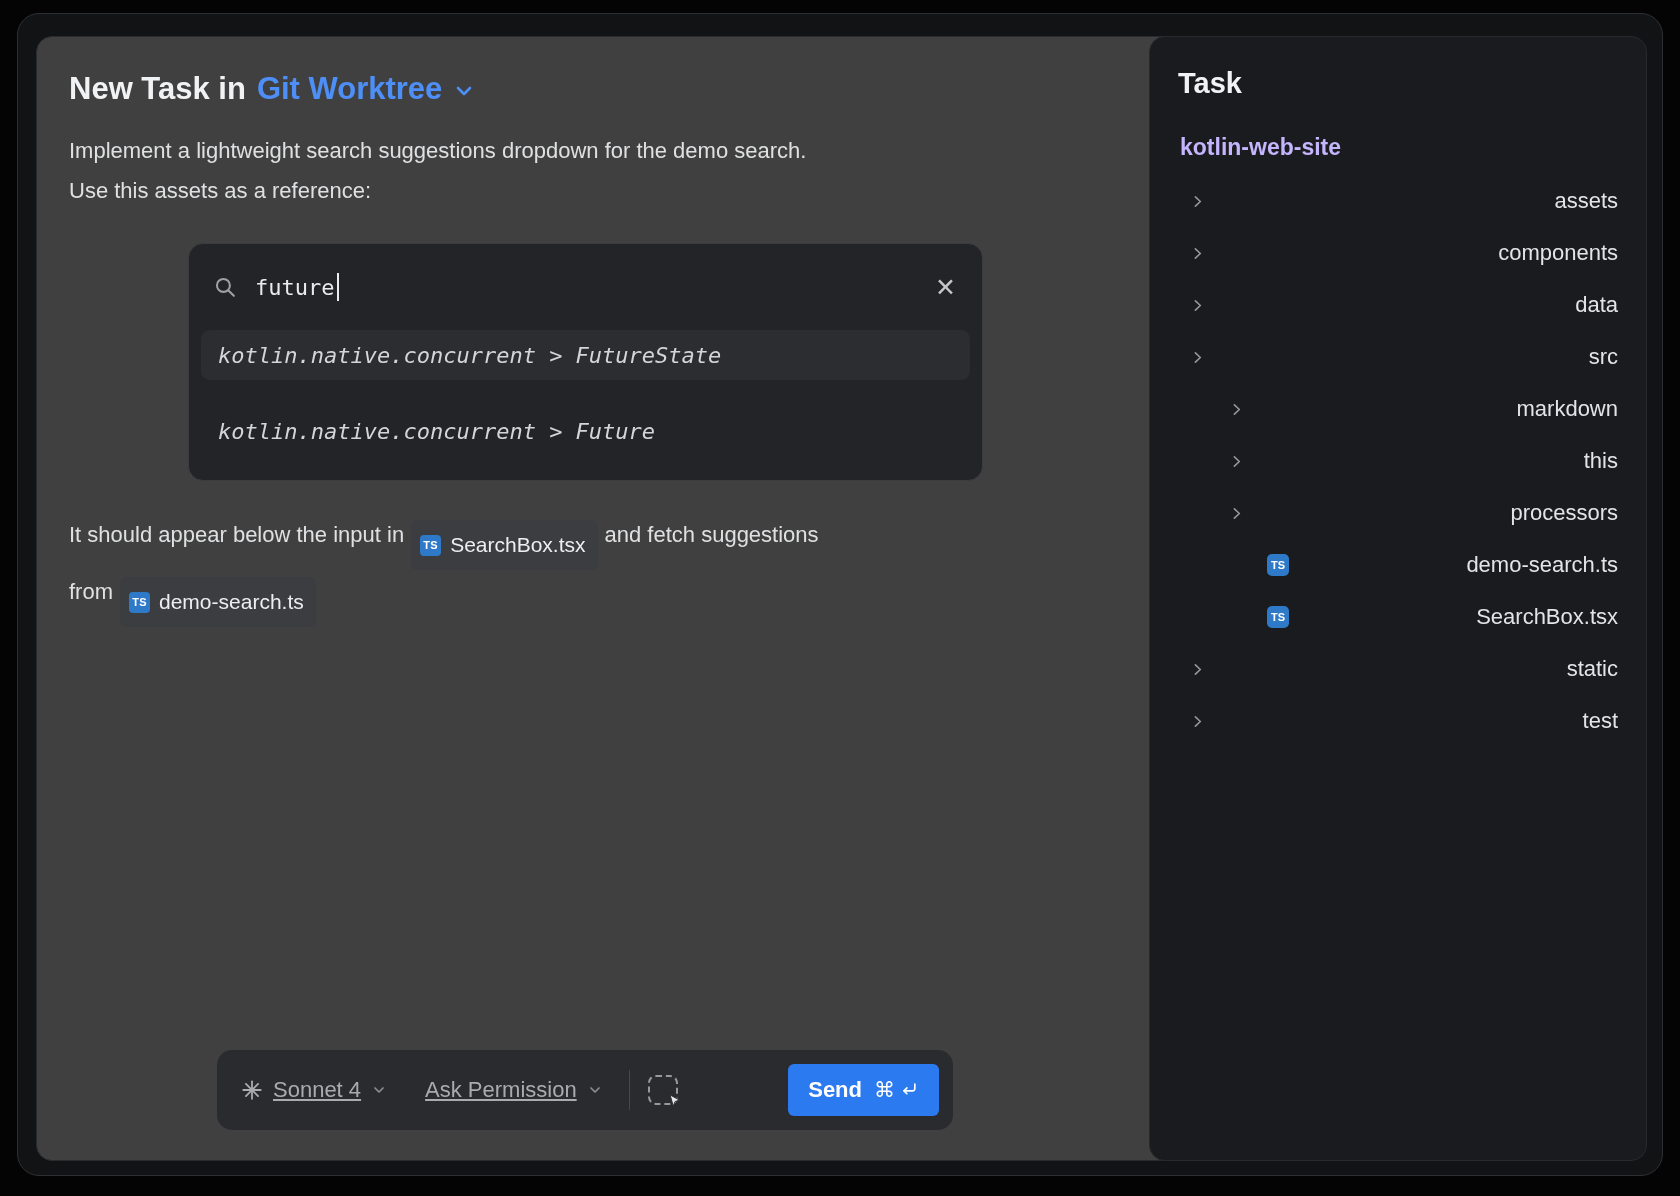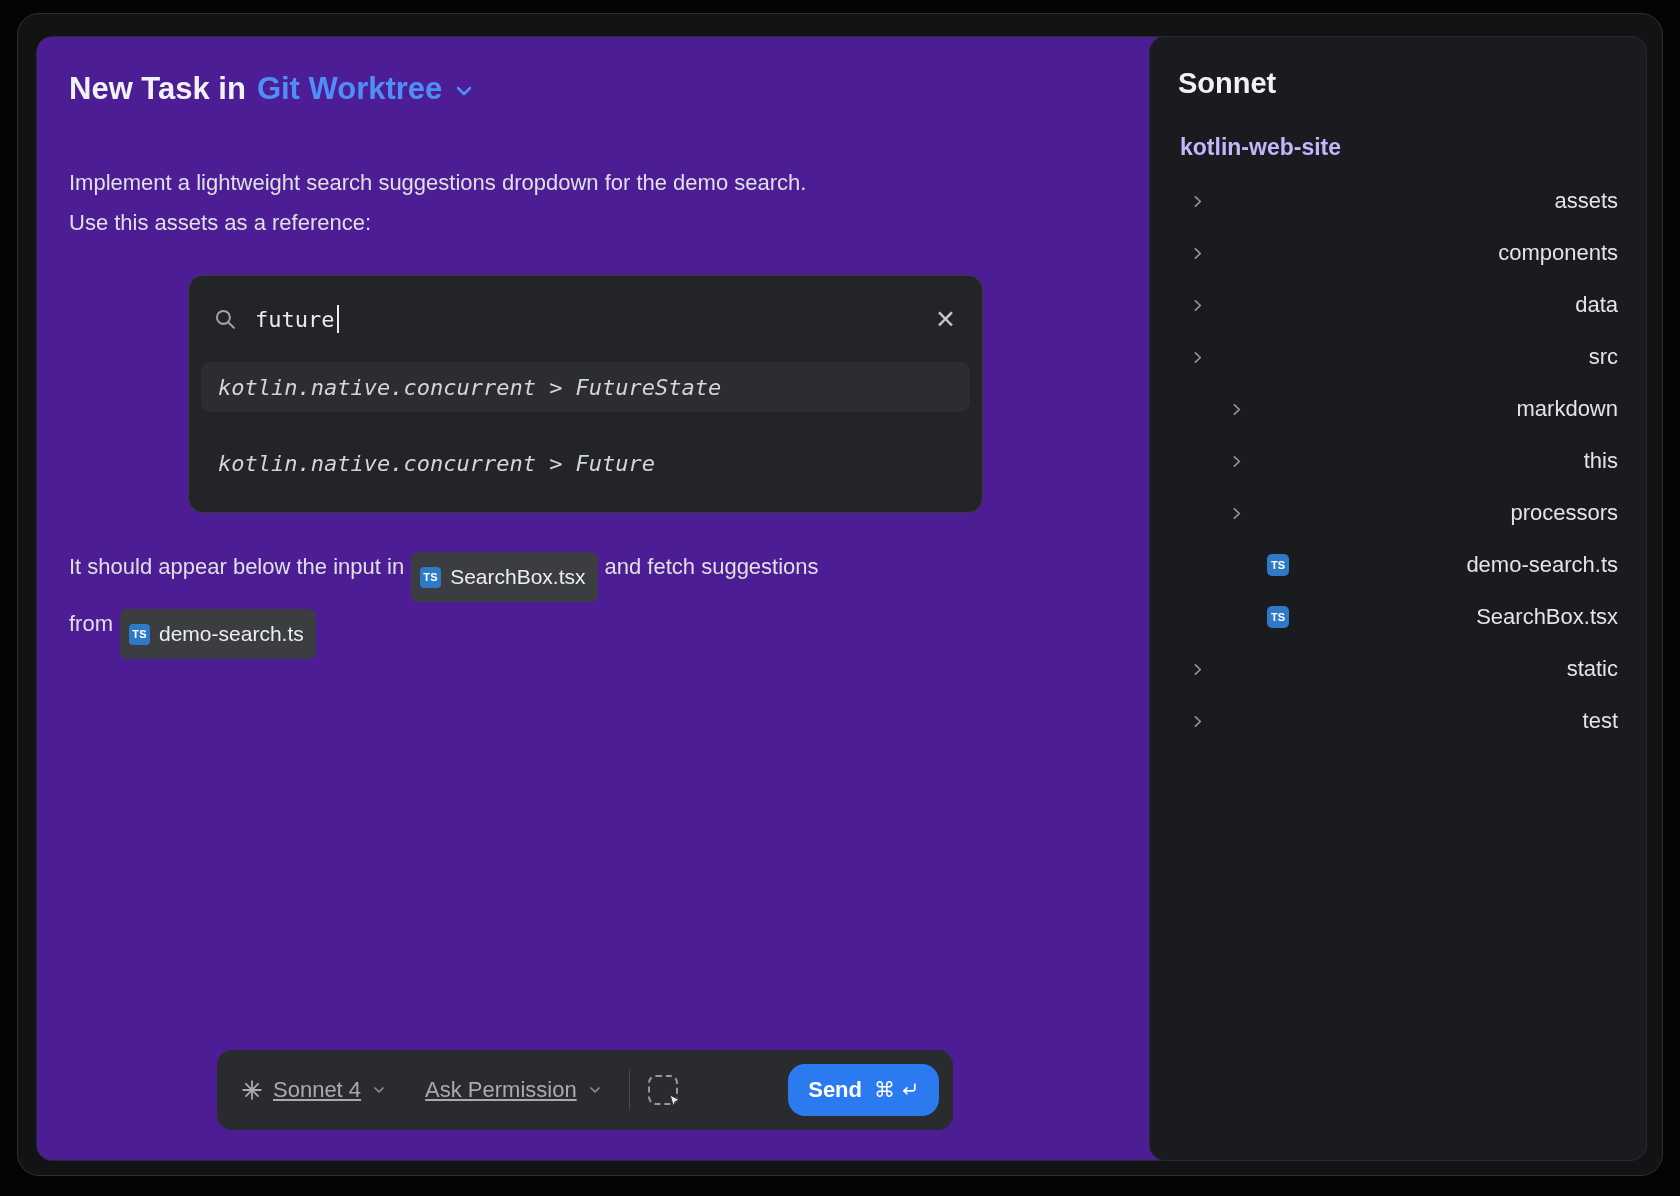--- a/index.html
+++ b/index.html
@@ -12,35 +12,35 @@
   }
   .window {
     position:absolute; left:17px; top:13px; width:1646px; height:1163px;
     background:#121315; border:1px solid #2e2f32; border-radius:22px;
   }
   .card {
     position:absolute; top:22px; height:1125px; border-radius:16px;
     overflow:hidden;
   }
   .card-left {
-    left:18px; width:1172px; background:#4c1d95; border:1px solid #2a2b2e;
+    left:18px; width:1172px; background:#404040; border:1px solid #2a2b2e;
     padding:34px 32px;
   }
   .card-right {
     left:1131px; width:498px; background:#1a1b1e; border:1px solid #28292c;
     padding:30px 28px;
   }
 
   
   .title-row { display:flex; align-items:center; }
   .title-prefix { font-size:31px; font-weight:700; color:#f1f2f4; }
   .title-target { font-size:31px; font-weight:700; color:#4e8ff7; margin-left:11px;text-align:right; }
   .title-chevron { margin-left:10px; margin-top:7px; }
 
-  .desc { margin-top:56px; font-size:22px; line-height:40px; color:#dfe0e2; }
+  .desc { margin-top:24px; font-size:22px; line-height:40px; color:#dfe0e2; }
 
   .search-demo {
     margin:32px 0 0 119px; width:795px;
     background:#232428; border:1px solid #3b3c40; border-radius:15px;
     padding-bottom:24px;
   }
   .search-input-row { height:86px; display:flex; align-items:center; padding:0 26px 0 24px; }
   .query { font-family:"DejaVu Sans Mono", monospace; font-size:22px; color:#e9eaec; margin-left:17px; }
   .caret { width:2px; height:28px; background:#eceded; margin-left:3px; animation:blink 1.1s steps(1) infinite; }
   @keyframes blink { 50% { opacity:0; } }
@@ -72,21 +72,21 @@
     background:#2a2b2e; border-radius:15px;
     display:flex; align-items:center; padding:0 14px 0 24px;
   }
   .tb-group { display:flex; align-items:center; gap:10px; }
   .tb-group + .tb-group { margin-left:38px; }
   .tb-label { color:#a9abae; font-size:22px;text-decoration:underline; }
   .tb-divider { width:1px; height:40px; background:#47484c; margin:0 18px 0 26px; }
   .select-icon { width:30px; height:30px; border:2px dashed #97999d; border-radius:8px; position:relative; flex:0 0 auto; }
   .select-icon svg { position:absolute; right:-6px; bottom:-5px; }
   .send-btn {
-    margin-left:auto; height:52px; background:#2b7af0; border-radius:17px;
+    margin-left:auto; height:52px; background:#2b7af0; border-radius:6px;
     display:flex; align-items:center; gap:12px; padding:16px 20px; color:#fff;
     border:none; cursor:default;
   }
   .send-label { font-size:22px; font-weight:700; color:#fff; font-family:"Liberation Sans", sans-serif; }
   .send-shortcut { display:flex; align-items:center; gap:4px; }
   .send-cmd { font-size:21px; color:#fff; }
 
   
   .files-title { font-size:29px; font-weight:700; color:#f1f2f4; }
   .files-root { margin-top:34px; font-size:23px; font-weight:700; color:#c4b5fd; padding-left:2px; }
@@ -194,21 +194,21 @@
                 <path d="M19 5v5.5a2.5 2.5 0 0 1-2.5 2.5H6" stroke="#fff" stroke-width="2" stroke-linecap="round" stroke-linejoin="round"></path>
                 <path d="M9.5 9.5 L6 13 l3.5 3.5" stroke="#fff" stroke-width="2" stroke-linecap="round" stroke-linejoin="round"></path>
               </svg>
           </span>
         </span>
       </button>
     </div>
   </div>
 
   <div class="card card-right">
-    <div class="files-title">Sonnet</div>
+    <div class="files-title">Task</div>
     <div class="files-root">kotlin-web-site</div>
 
     <div class="tree">
 
       <div class="tree-row d0">
         <span class="chev">
             <svg width="17" height="17" viewBox="0 0 24 24" fill="none">
               <path d="M9 5.5l7 6.5-7 6.5" stroke="#95979a" stroke-width="2.3" stroke-linecap="round" stroke-linejoin="round"></path>
             </svg>
           </span>

